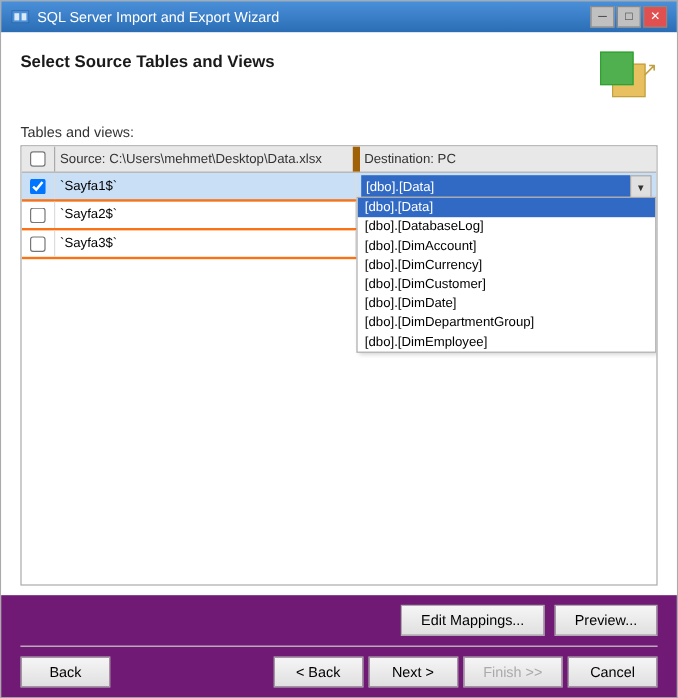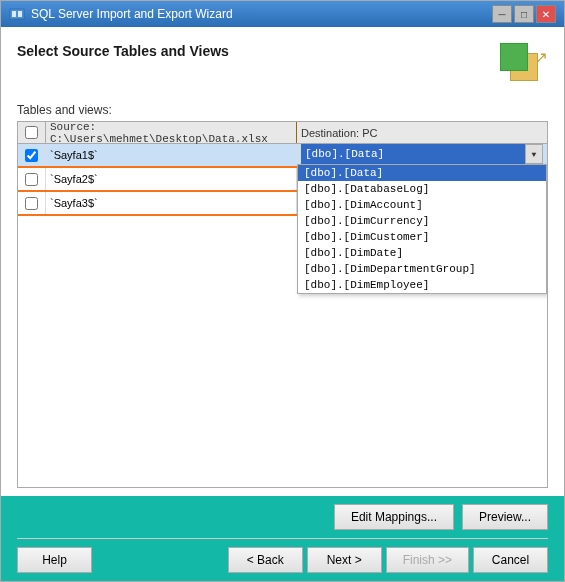--- a/index.html
+++ b/index.html
@@ -111,28 +111,27 @@
       width: 28px;
       min-width: 28px;
       border-right: 1px solid #aaa;
       height: 100%;
       display: flex;
       align-items: center;
       justify-content: center;
     }
     .col-source {
       flex: 1;
-      border-right: 1px solid #a16207;
+      border-right: 6px solid #a16207;
       padding: 0 4px;
       height: 100%;
       display: flex;
       align-items: center;
       font-size: 11px;
       color: #333;
-      font-family: Liberation Mono, monospace;
     }
     .col-destination {
       flex: 1;
       padding: 0 4px;
       height: 100%;
       display: flex;
       align-items: center;
       font-size: 11px;
       color: #333;
     }
@@ -165,24 +164,23 @@
       height: 100%;
       display: flex;
       align-items: center;
       font-size: 11px;
     }
     .row-dest {
       flex: 1;
       padding: 0 4px;
       height: 100%;
       display: flex;
-      align-items: flex-start;
+      align-items: flex-end;
       font-size: 11px;
       position: relative;
-      font-family: Liberation Mono, monospace;
     }
     .dest-dropdown-selected {
       background: #316ac5;
       color: white;
       padding: 2px 4px;
       flex: 1;
       font-size: 11px;
       height: 20px;
       display: flex;
       align-items: center;
@@ -210,21 +208,21 @@
       box-shadow: 2px 2px 4px rgba(0,0,0,0.2);
     }
     .dropdown-item {
       padding: 2px 6px;
       font-size: 11px;
       cursor: pointer;
       white-space: nowrap;
     }
     .dropdown-item.selected-item { background: #316ac5; color: white; }
     .footer-area {
-      background: #14b8a6;
+      background: #701a75;
       padding: 8px 16px;
       flex-shrink: 0;
     }
     .footer-top {
       display: flex;
       justify-content: flex-end;
       gap: 8px;
       margin-bottom: 8px;
     }
     .footer-bottom {
@@ -377,21 +375,21 @@
       </div>
     </div>
   </div>
 
   <div class="footer-area">
     <div class="footer-top">
       <button class="btn">Edit Mappings...</button>
       <button class="btn">Preview...</button>
     </div>
     <div class="footer-bottom">
-      <button class="btn">Help</button>
+      <button class="btn">Back</button>
       <div style="display:flex; gap:4px;">
         <button class="btn">&lt; Back</button>
         <button class="btn" style="background:linear-gradient(to bottom,#f5f5f5,#e0e0e0);">Next &gt;</button>
         <button class="btn disabled">Finish &gt;&gt;</button>
         <button class="btn">Cancel</button>
       </div>
     </div>
   </div>
 </div>
 

